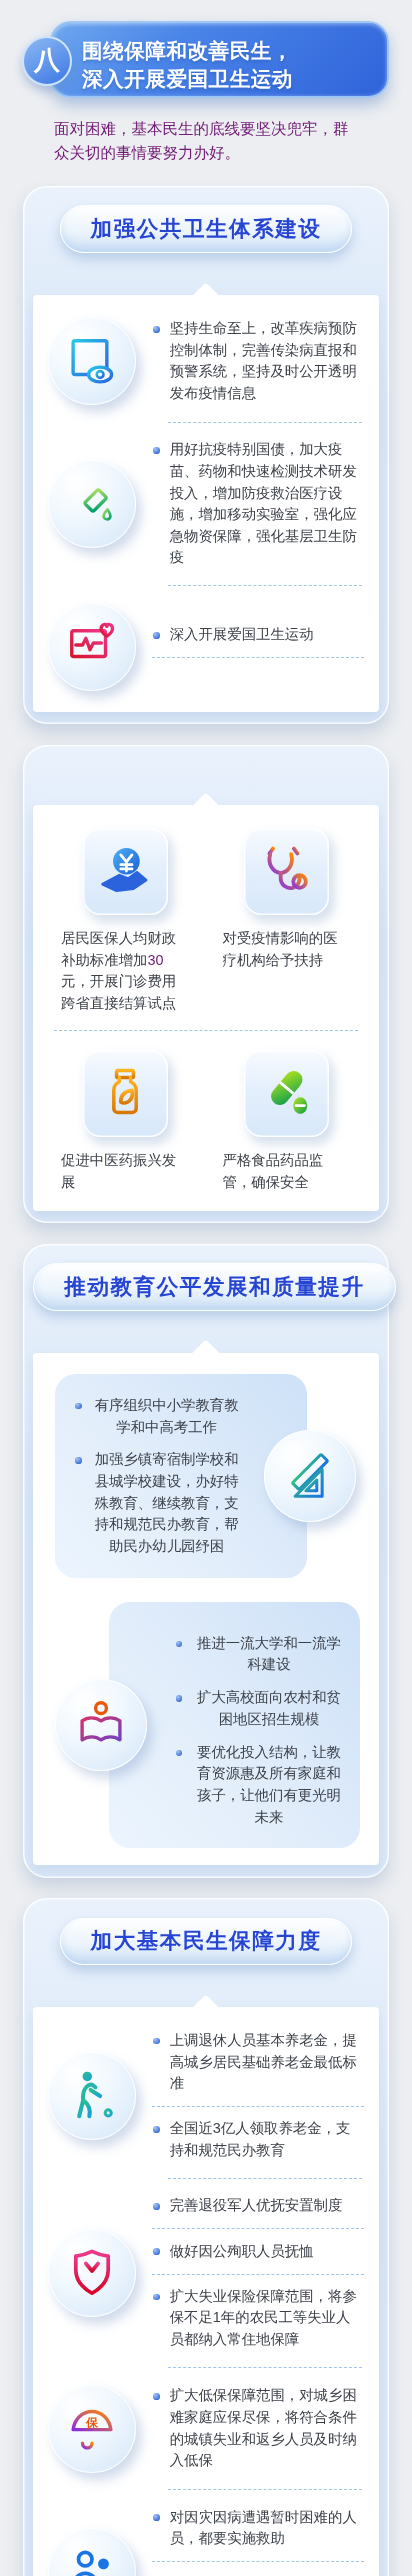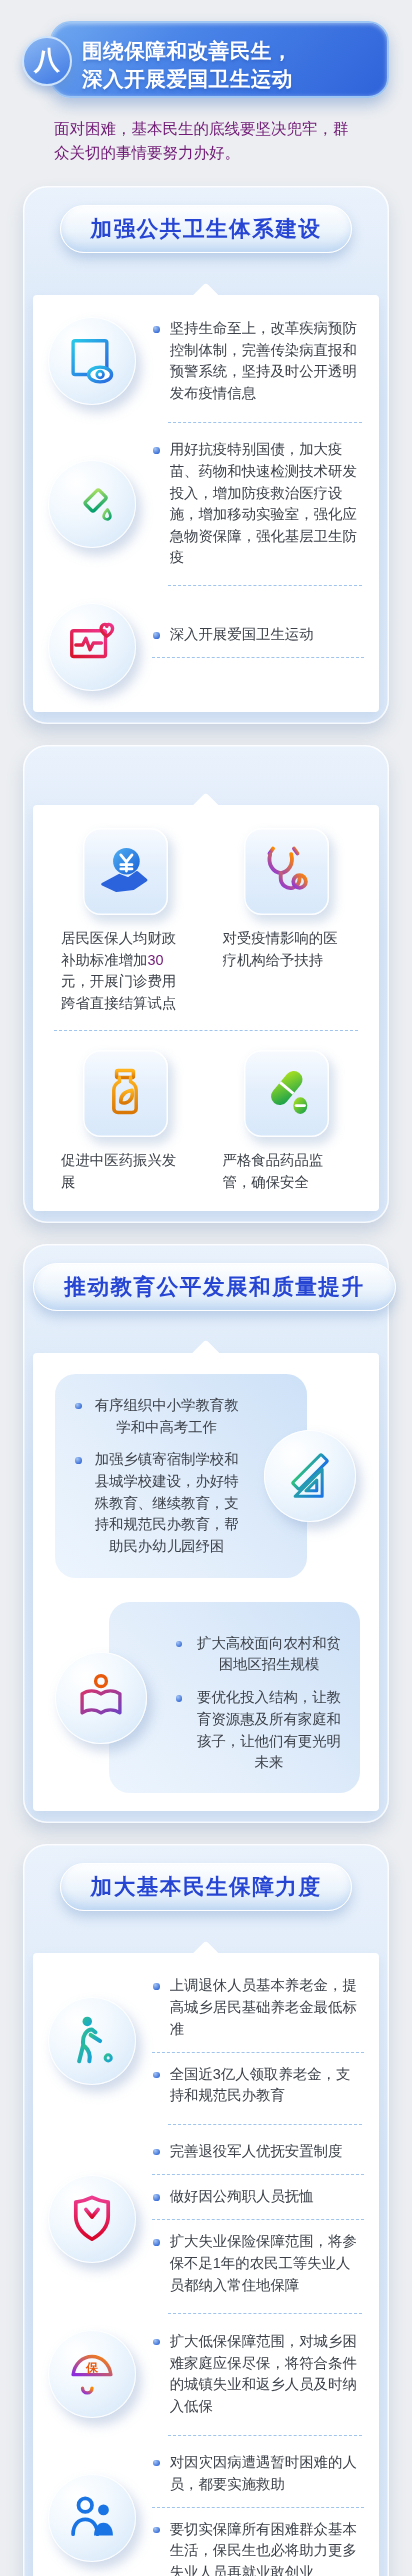--- a/index.html
+++ b/index.html
@@ -368,20 +368,21 @@
                 <stop offset="1" stop-color="#6f42c1"></stop>
               </linearGradient>
             </defs>
           <circle cx="40" cy="15" r="8" fill="none" stroke="#e8590c" stroke-width="5"></circle>
           <g fill="none" stroke="url(#gI)" stroke-width="5" stroke-linecap="round" stroke-linejoin="round">
             <path d="M12 34 C20 28 32 28 40 34 C48 28 60 28 68 34 V62 C60 56 48 56 40 62 C32 56 20 56 12 62 Z"></path>
             <line x1="40" y1="34" x2="40" y2="62"></line>
           </g>
         </svg>
       </div>
+      <p class="bullet">推进一流大学和一流学科建设</p>
       <p class="bullet">扩大高校面向农村和贫困地区招生规模</p>
       <p class="bullet">要优化投入结构，让教育资源惠及所有家庭和孩子，让他们有更光明未来</p>
     </div>
   </div>
 </section>
 
 <section class="card">
   <div class="pill serif">
     <span>加大基本民生保障力度</span>
   </div>

